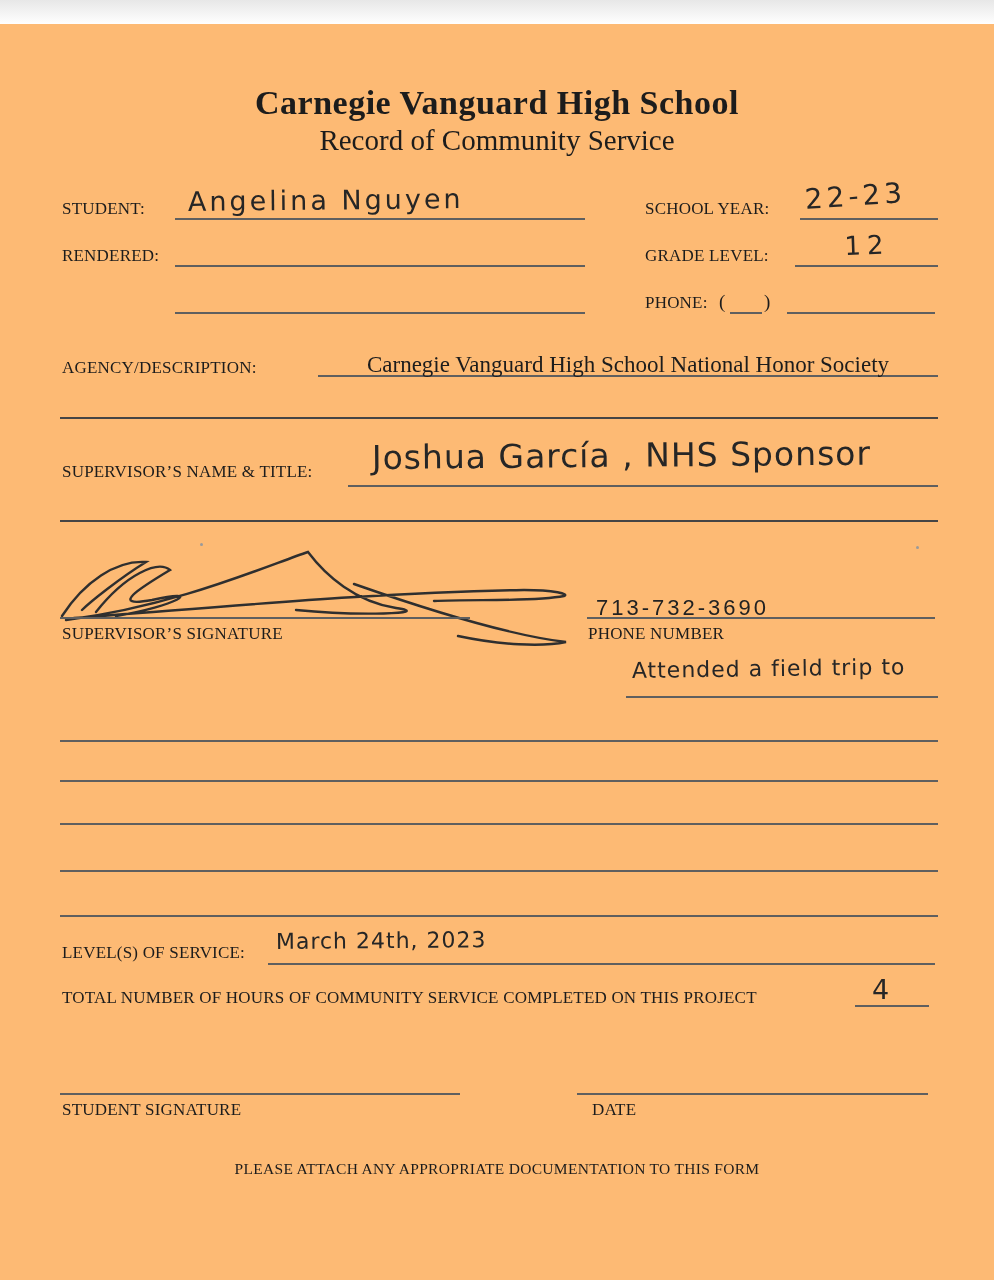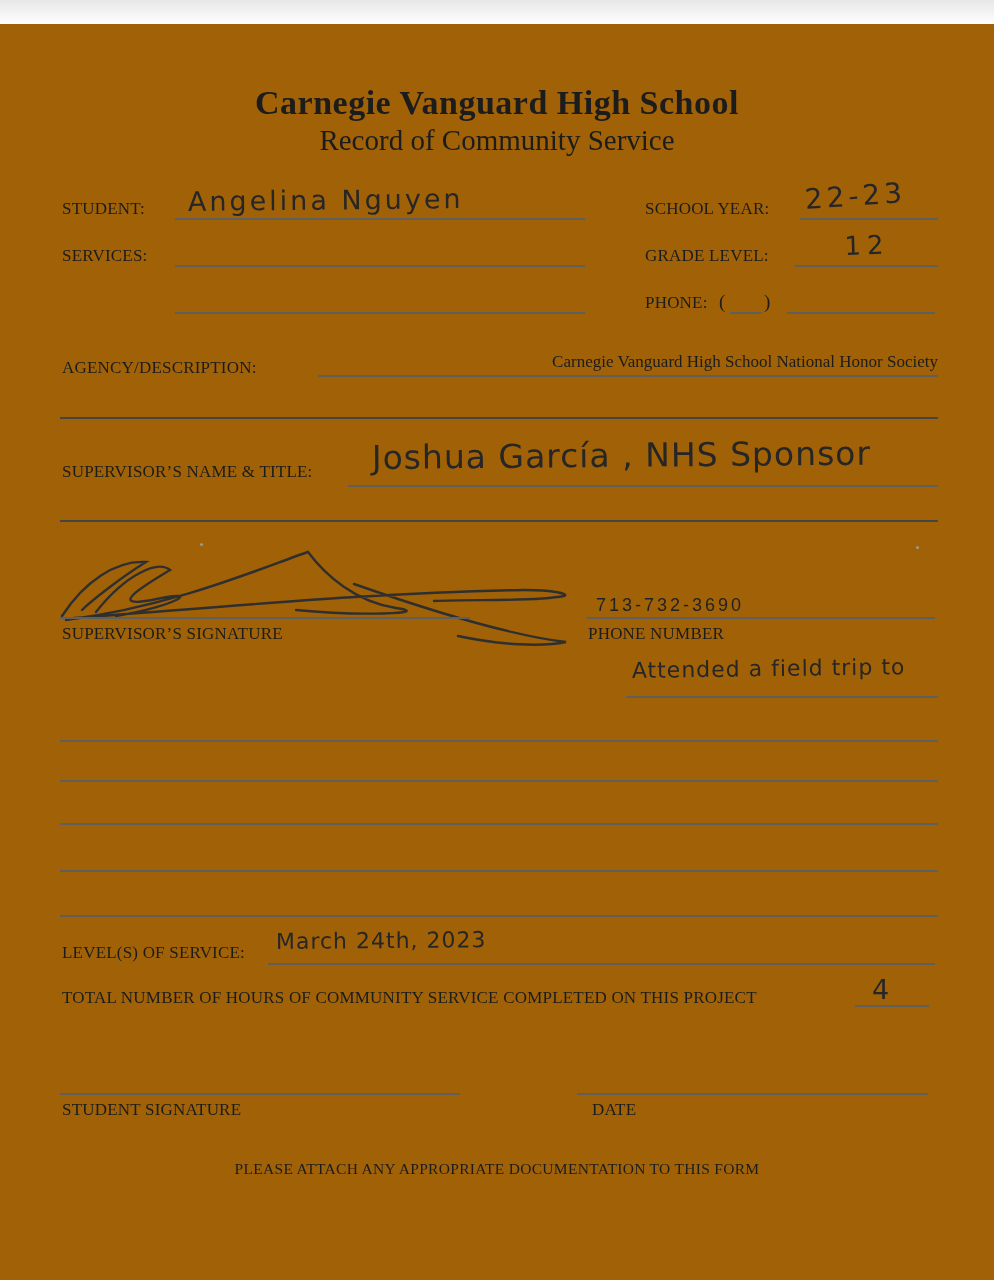--- a/index.html
+++ b/index.html
@@ -1,41 +1,41 @@
 <!DOCTYPE html>
 <html><head>
 <meta charset="utf-8">
 <style>
   html,body{margin:0;padding:0;background:#ffffff;}
   .page{
     position:relative;
     width:994px;height:1280px;
-    background:#a16207;
+    background:#fdba74;
     font-family:"Liberation Serif", serif;
     color:#1c1c1c;
     overflow:hidden;
     text-decoration:underline;
   }
   .abs{position:absolute;white-space:nowrap;}
   .scan-top{
     position:absolute;left:0;top:0;width:994px;height:24px;
     background:linear-gradient(#e7e7e7, #ffffff);
   }
   .title{left:0;top:84px;width:994px;text-align:center;font-size:34px;font-weight:bold;letter-spacing:0.5px;}
   .subtitle{left:0;top:124px;width:994px;text-align:center;font-size:29px;}
   .label{font-size:17px;letter-spacing:0.2px;}
   .hline{position:absolute;height:2px;background:#5f5f5f;}
   .hr{position:absolute;height:2px;background:#454545;}
   .hand{
     font-family:"DejaVu Sans", sans-serif;
     color:#262626;
     transform-origin:left bottom;
   }
-  .typed-center{text-align:right;font-size:17px;}
-  .typed-phone{font-family:"Liberation Sans", sans-serif;font-size:18px;letter-spacing:3px;color:#222;}
+  .typed-center{text-align:center;font-size:23px;}
+  .typed-phone{font-family:"Liberation Sans", sans-serif;font-size:22px;letter-spacing:3px;color:#222;}
   .footer{left:0;top:1160px;width:994px;text-align:center;font-size:15.5px;letter-spacing:0.3px;}
   .speck{position:absolute;width:3px;height:3px;background:#9a9a9a;border-radius:50%;}
   svg.sig{position:absolute;left:54px;top:544px;}
 </style>
 </head>
 <body>
 
 <div class="page">
 
   <div class="scan-top"></div>
@@ -44,21 +44,21 @@
   <div class="abs subtitle">Record of Community Service</div>
 
   <div class="abs label" style="left:62px;top:199px">STUDENT:</div>
   <div class="hline" style="left:175px;top:218px;width:410px"></div>
   <div class="abs hand" style="left:188px;top:186px;font-size:27px;letter-spacing:3px;transform:rotate(-0.6deg)">Angelina Nguyen</div>
 
   <div class="abs label" style="left:645px;top:199px">SCHOOL YEAR:</div>
   <div class="hline" style="left:800px;top:218px;width:138px"></div>
   <div class="abs hand" style="left:806px;top:183px;font-size:28px;letter-spacing:4px;transform:rotate(-4deg)">22-23</div>
 
-  <div class="abs label" style="left:62px;top:246px">SERVICES:</div>
+  <div class="abs label" style="left:62px;top:246px">RENDERED:</div>
   <div class="hline" style="left:175px;top:265px;width:410px"></div>
 
   <div class="abs label" style="left:645px;top:246px">GRADE LEVEL:</div>
   <div class="hline" style="left:795px;top:265px;width:143px"></div>
   <div class="abs hand" style="left:845px;top:231px;font-size:26px;letter-spacing:6px;transform:rotate(-2deg)">12</div>
 
   <div class="hline" style="left:175px;top:312px;width:410px"></div>
 
   <div class="abs label" style="left:645px;top:293px">PHONE:</div>
   <div class="abs label" style="left:719px;top:291px;font-size:19px">(</div>

